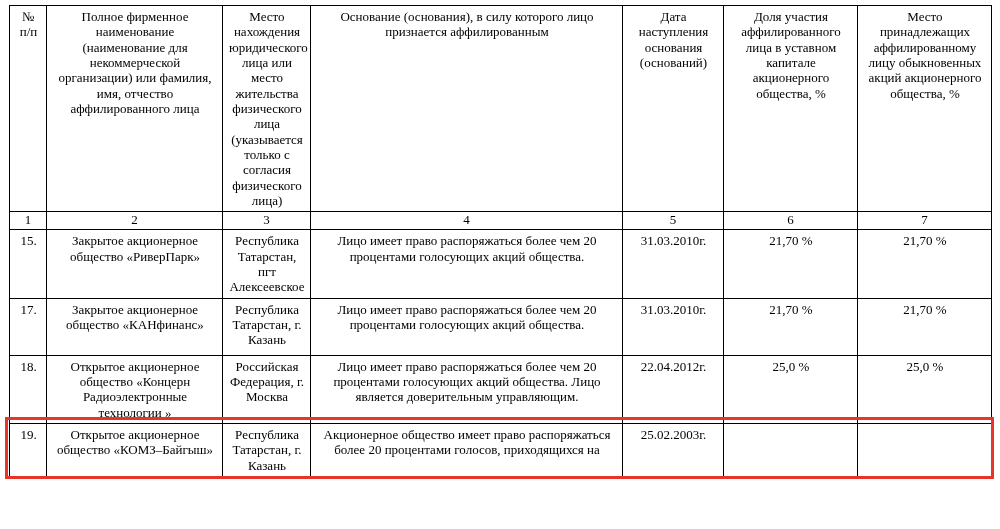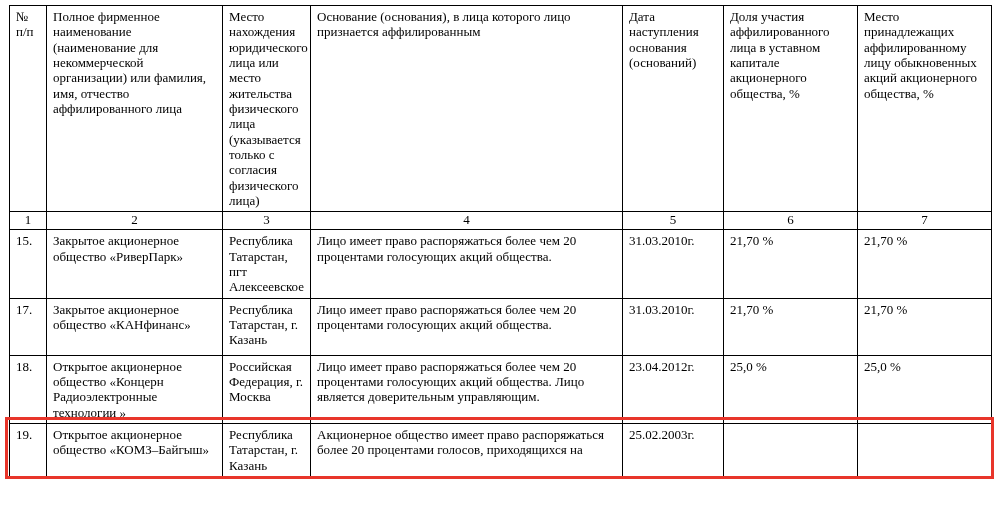--- a/index.html
+++ b/index.html
@@ -27,21 +27,21 @@
     margin-top: 5px;
     table-layout: fixed;
   }
   table.affiliated td, table.affiliated th {
     border: 1px solid #000;
     vertical-align: top;
     padding: 3px 5px 3px 6px;
     font-size: 13px;
     line-height: 1.18;
     font-weight: normal;
-    text-align: left;
+    text-align: center;
   }
   
   col.c1 { width: 37px; }
   col.c2 { width: 176px; }
   col.c3 { width: 88px; }
   col.c4 { width: 312px; }
   col.c5 { width: 101px; }
   col.c6 { width: 134px; }
   col.c7 { width: 134px; }
 
@@ -116,21 +116,21 @@
         <col class="c4">
         <col class="c5">
         <col class="c6">
         <col class="c7">
     </colgroup>
     <thead>
       <tr>
         <td class="hdr-num">№ п/п</td>
         <td>Полное фирменное наименование (наименование для некоммерческой организации) или фамилия, имя, отчество аффилированного лица</td>
         <td>Место нахождения юридического лица или место жительства физического лица (указывается только с согласия физического лица)</td>
-        <td>Основание (основания), в лица которого лицо признается аффилированным</td>
+        <td>Основание (основания), в силу которого лицо признается аффилированным</td>
         <td>Дата наступления основания (оснований)</td>
         <td>Доля участия аффилированного лица в уставном капитале акционерного общества, %</td>
         <td>Место принадлежащих аффилированному лицу обыкновенных акций акционерного общества, %</td>
       </tr>
       <tr class="numrow">
         <td>1</td>
         <td>2</td>
         <td>3</td>
         <td>4</td>
         <td>5</td>
@@ -155,21 +155,21 @@
         <td class="reason">Лицо имеет право распоряжаться более чем 20 процентами голосующих акций общества.</td>
         <td class="date">31.03.2010г.</td>
         <td class="pct">21,70 %</td>
         <td class="pct">21,70 %</td>
       </tr>
       <tr class="row-18">
         <td class="idx">18.</td>
         <td class="name">Открытое акционерное общество «Концерн Радиоэлектронные технологии »</td>
         <td class="place">Российская Федерация, г. Москва</td>
         <td class="reason">Лицо имеет право распоряжаться более чем 20 процентами голосующих акций общества. Лицо является доверительным управляющим.</td>
-        <td class="date">23.04.2012г.</td>
+        <td class="date">22.04.2012г.</td>
         <td class="pct">25,0 %</td>
         <td class="pct">25,0 %</td>
       </tr>
       <tr class="row-19">
         <td class="idx">19.</td>
         <td class="name">Открытое акционерное общество «КОМЗ–Байгыш»</td>
         <td class="place">Республика Татарстан, г. Казань</td>
         <td class="reason">Акционерное общество имеет право распоряжаться более 20 процентами голосов, приходящихся на</td>
         <td class="date">25.02.2003г.</td>
         <td class="pct"></td>

